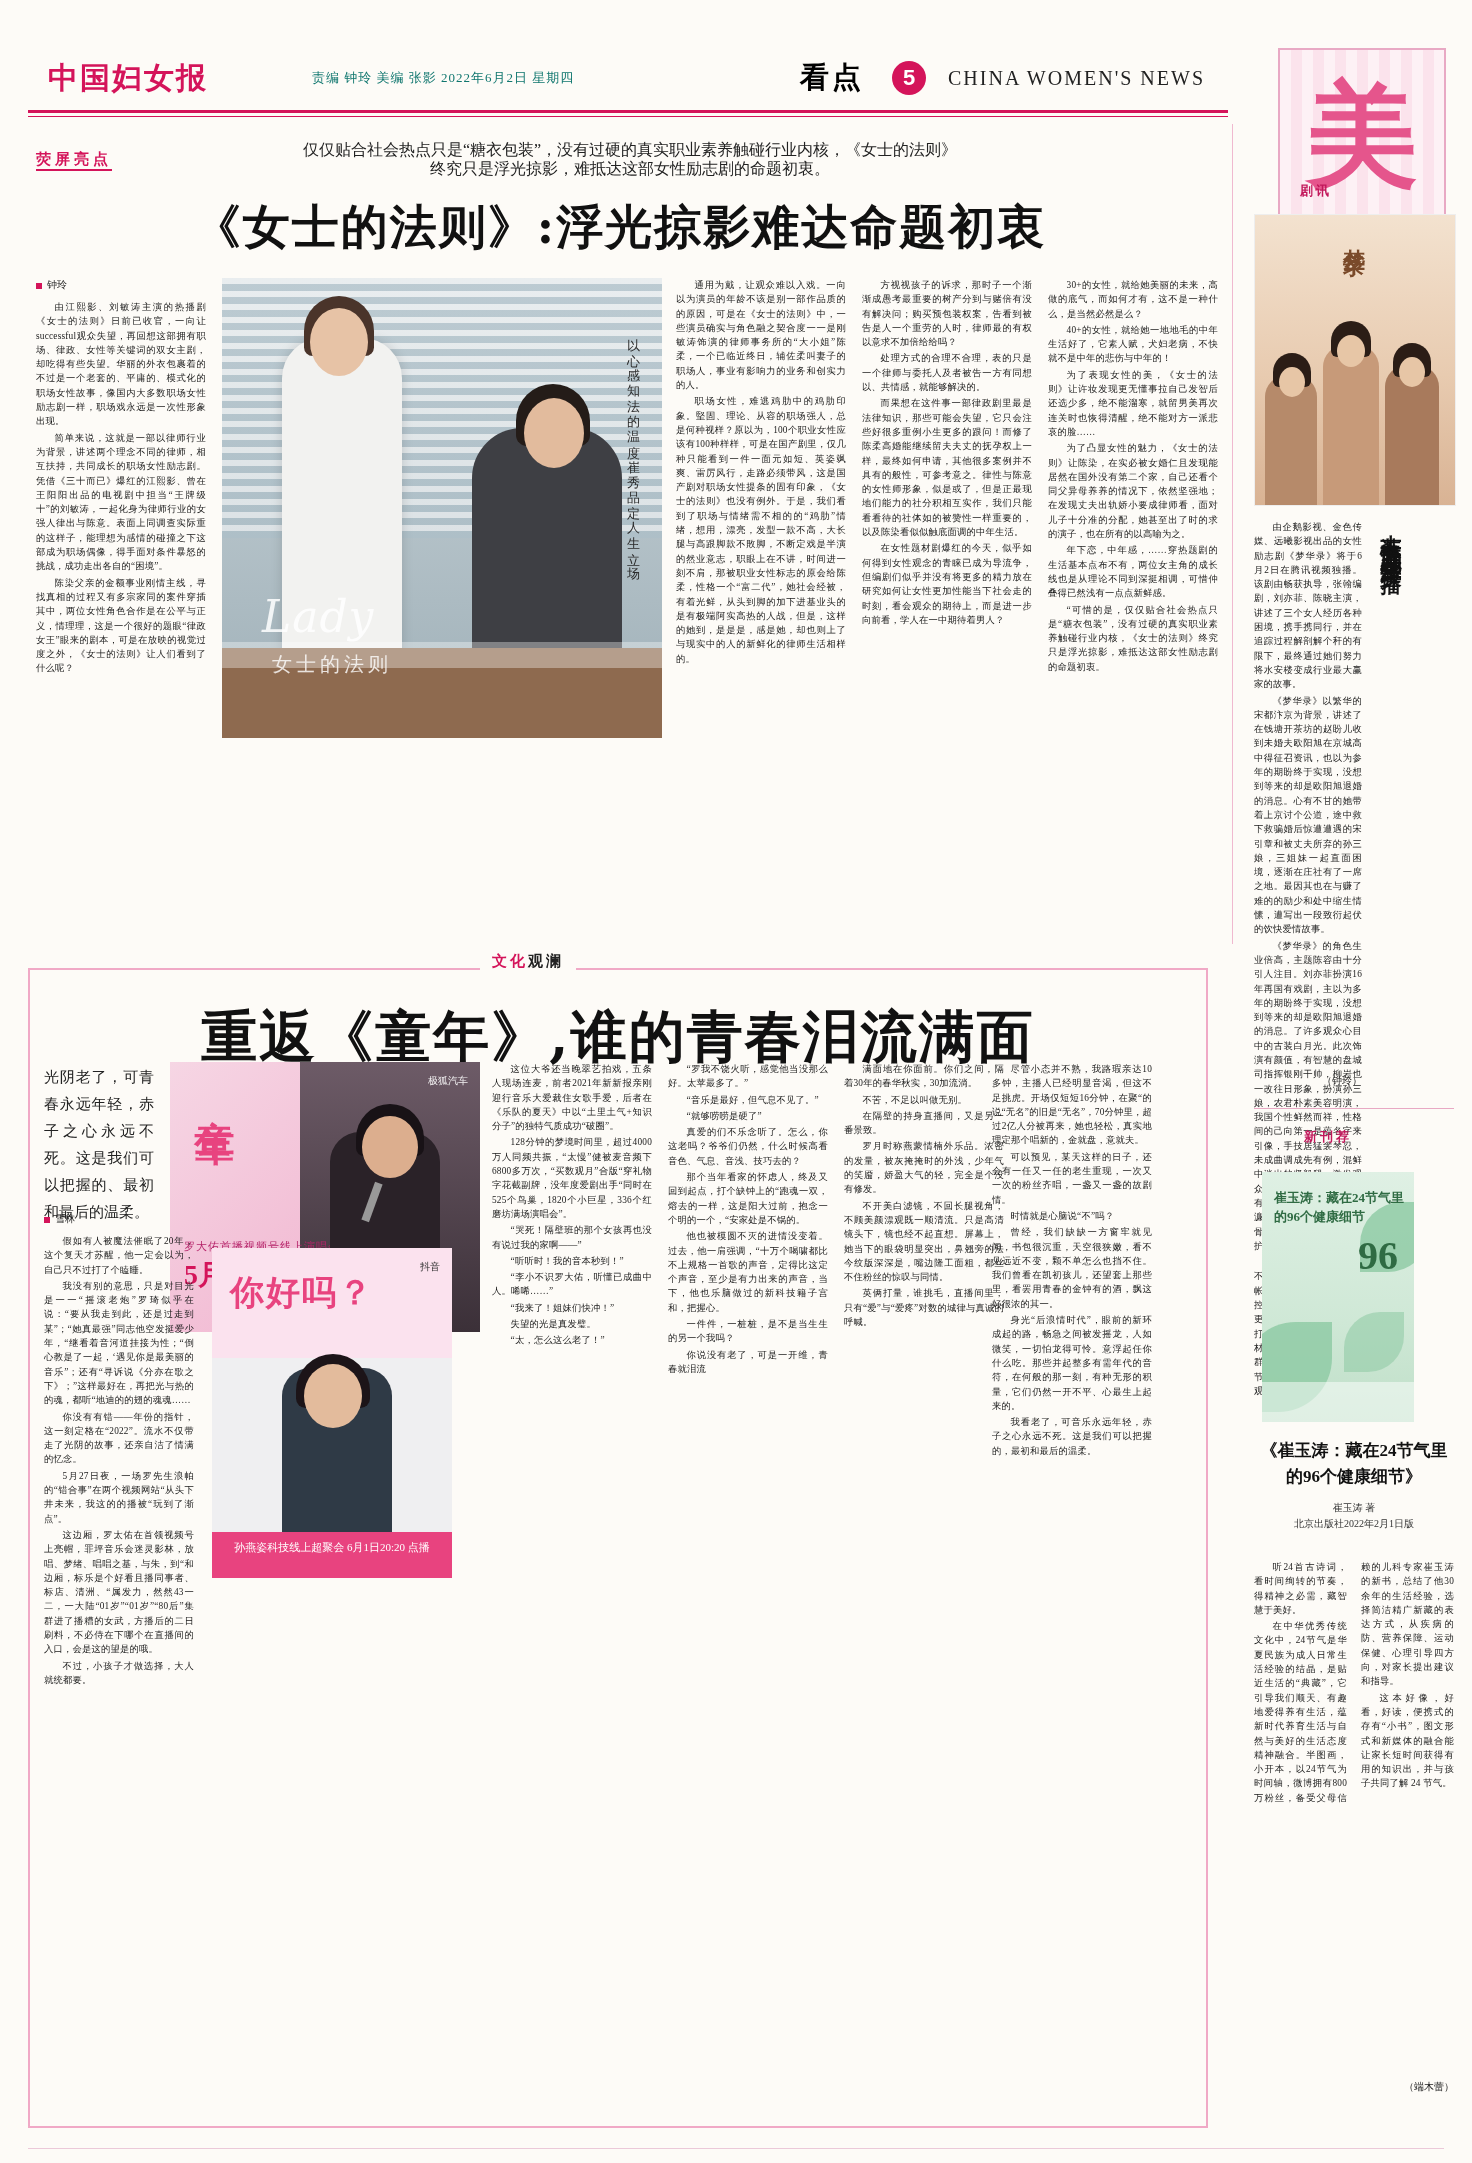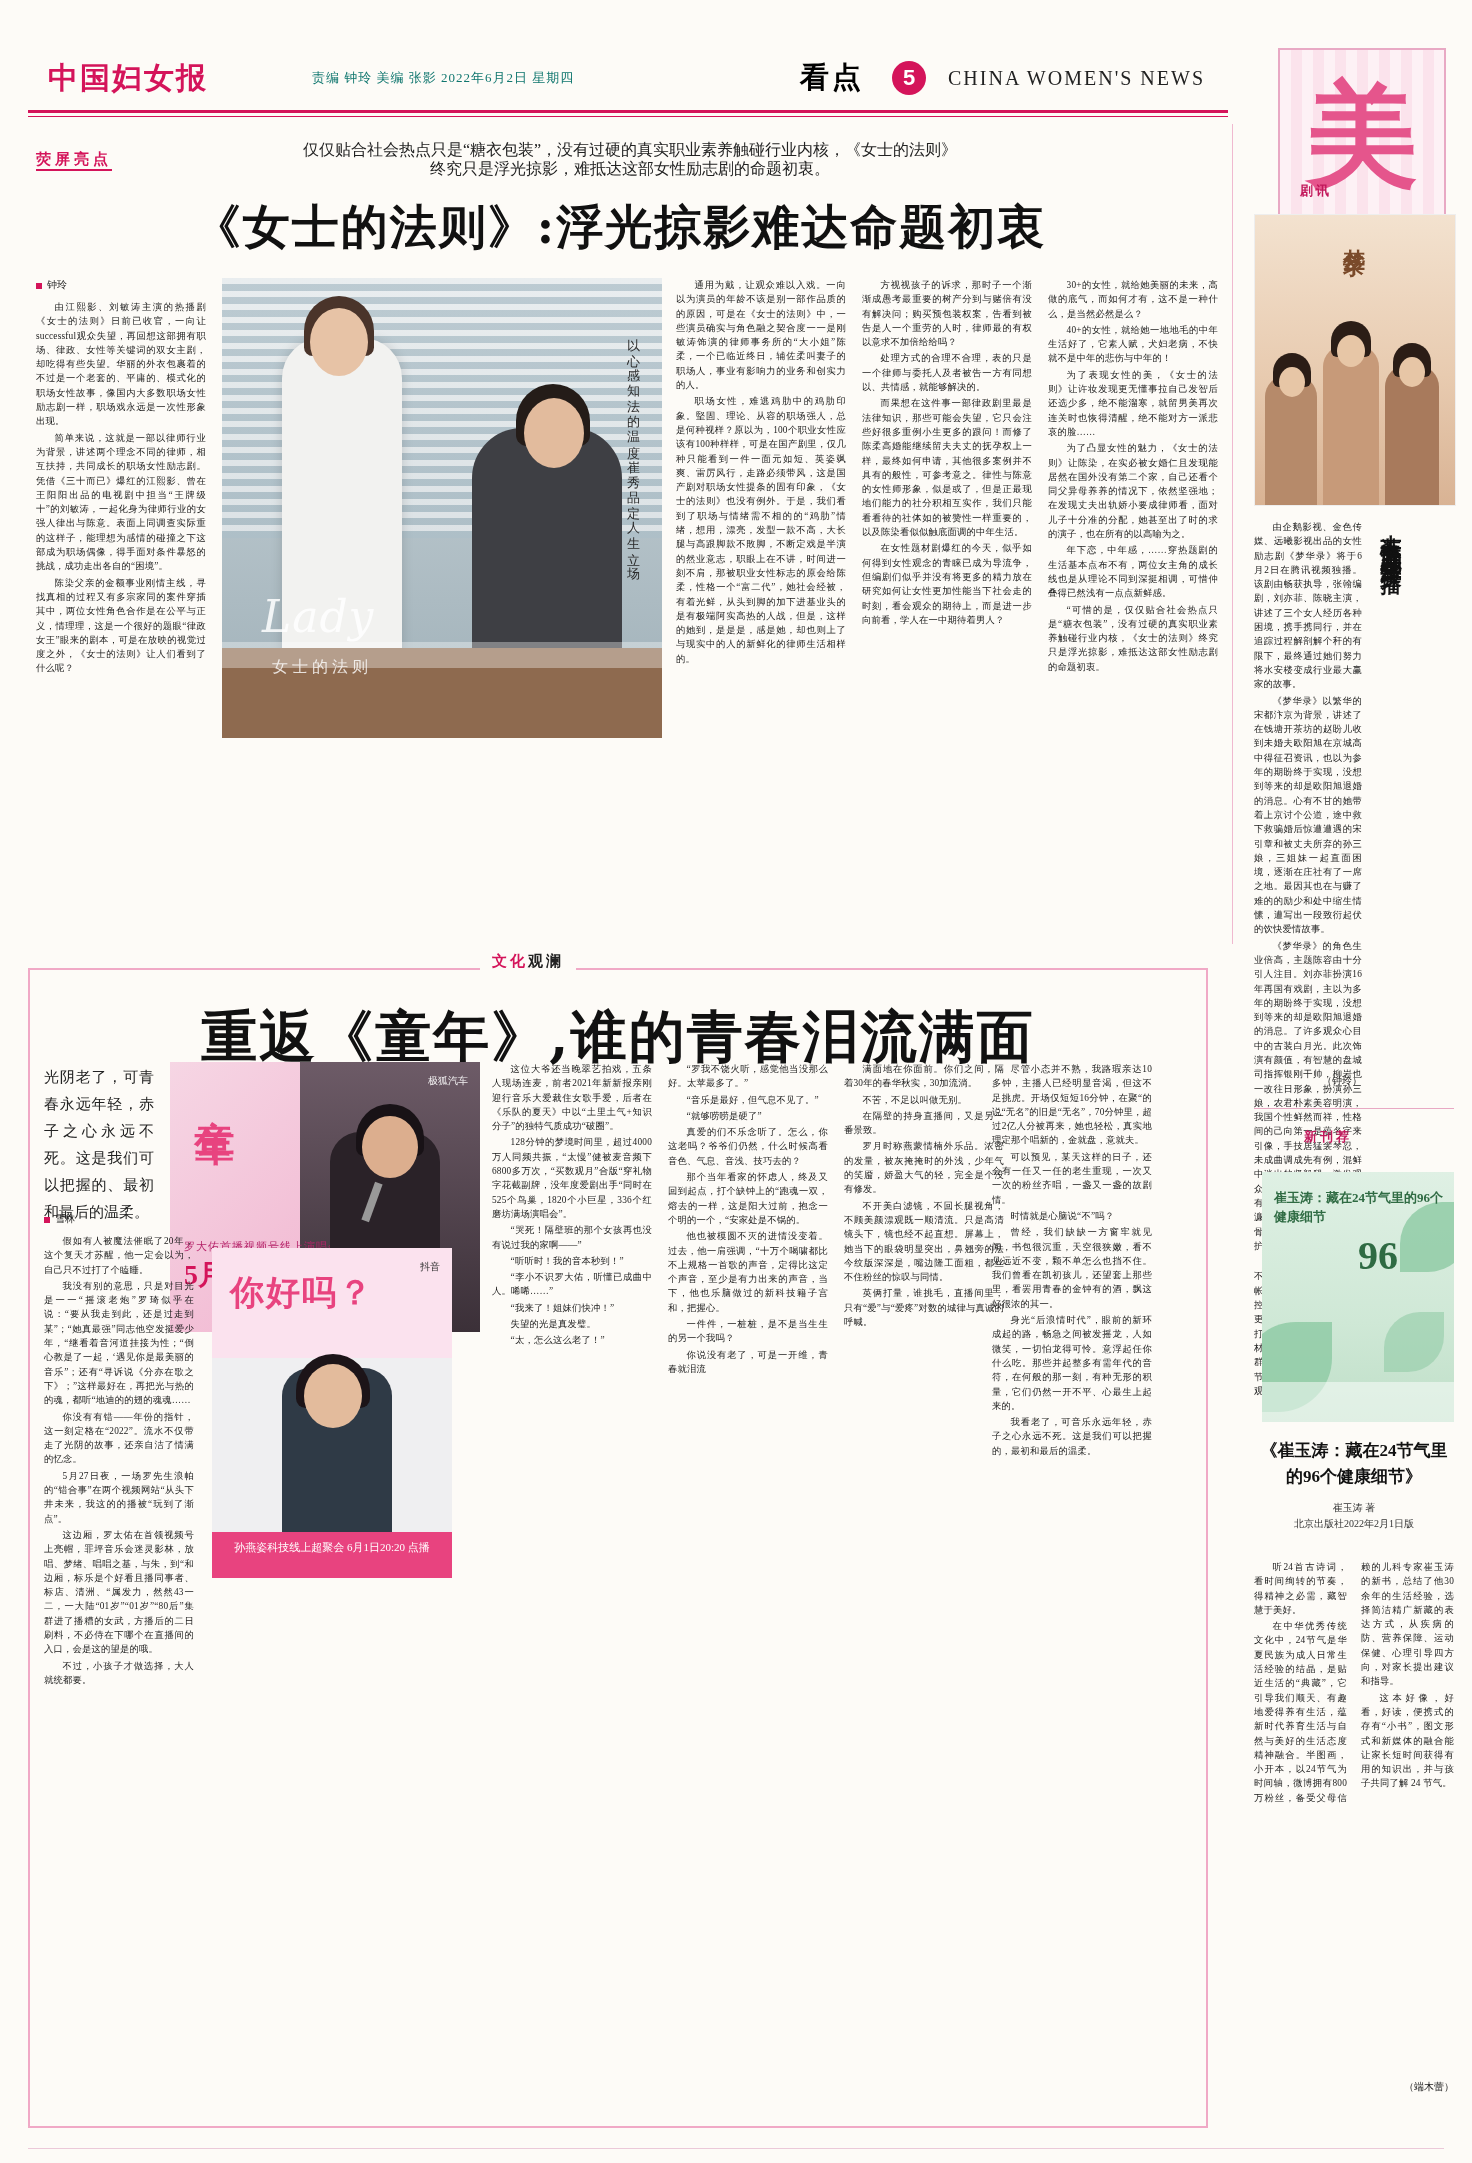--- a/index.html
+++ b/index.html
@@ -71,21 +71,21 @@
   .fig-a-hair{position:absolute;left:82px;top:18px;width:70px;height:60px;background:#4a342a;border-radius:40px 40px 10px 10px;}
   .fig-b{position:absolute;right:40px;top:150px;width:150px;height:280px;background:#3e3f44;border-radius:50px 50px 6px 6px;}
   .fig-b-head{position:absolute;right:78px;top:120px;width:60px;height:70px;background:#e2bb9d;border-radius:50%;}
   .fig-b-hair{position:absolute;right:72px;top:106px;width:74px;height:62px;background:#241c18;border-radius:40px 40px 12px 12px;}
   .desk{position:absolute;left:0;bottom:0;right:0;height:90px;background:#8e6a4f;}
   .deskglass{position:absolute;left:0;bottom:70px;right:0;height:26px;background:rgba(255,255,255,.35);}
   .ph-vtext{position:absolute;right:14px;top:50px;writing-mode:vertical-rl;font-size:13px;
       color:#2b2b2b;letter-spacing:6px;line-height:30px;}
   .ph-logo{position:absolute;left:40px;bottom:96px;font-size:44px;color:rgba(255,255,255,.85);
       font-style:italic;font-family:"DejaVu Serif",serif;letter-spacing:1px;}
-  .ph-logo2{position:absolute;left:50px;bottom:60px;font-size:16px;color:rgba(255,255,255,.8);
+  .ph-logo2{position:absolute;left:50px;bottom:60px;font-size:20px;color:rgba(255,255,255,.8);
       letter-spacing:4px;}
 
   
   .a2-frame{position:absolute;left:28px;top:968px;width:1180px;height:1160px;
       border:2px solid #f0a9c6;box-sizing:border-box;}
   .a2-tagwrap{position:absolute;left:480px;top:952px;background:#fdfbf7;padding:0 12px;}
   .a2-tag{font-size:15px;font-weight:bold;letter-spacing:3px;color:#222;}
   .a2-tag .pink{color:#d4145a;}
   .a2-title{position:absolute;left:48px;top:1000px;width:1140px;text-align:center;
       font-size:56px;font-weight:bold;letter-spacing:2px;color:#111;font-family:"DejaVu Serif",serif;}
@@ -134,21 +134,21 @@
   .d-f{position:absolute;bottom:0;background:#b68a6a;border-radius:22px 22px 0 0;}
   .d-h{position:absolute;background:#e7c6a6;border-radius:50%;}
   .d-hair{position:absolute;background:#2b1d16;border-radius:26px 26px 8px 8px;}
 
   .r1-text{position:absolute;left:1254px;top:520px;width:108px;}
   .r-vtitle{position:absolute;left:1376px;top:518px;writing-mode:vertical-rl;font-size:21px;
       font-weight:bold;letter-spacing:3px;color:#111;line-height:30px;height:380px;font-family:"DejaVu Serif",serif;}
   .r1-sign{position:absolute;left:1254px;top:1074px;width:108px;text-align:right;font-size:10px;color:#222;}
   .r-div{position:absolute;left:1254px;width:200px;height:1px;background:#e8a9c4;}
 
-  .book-img{position:absolute;left:1262px;top:1172px;width:192px;height:250px;overflow:hidden;}
+  .book-img{position:absolute;left:1262px;top:1172px;width:152px;height:250px;overflow:hidden;}
   .bk{position:relative;width:100%;height:100%;background:linear-gradient(180deg,#dff0e4,#cfe8d6 60%,#bfdfc8);}
   .bk-t{position:absolute;left:12px;top:16px;font-size:13px;color:#2f6b43;line-height:19px;font-weight:bold;}
   .bk-n{position:absolute;left:96px;top:60px;font-size:40px;font-weight:bold;color:#2f6b43;}
   .bk-leaf{position:absolute;border-radius:60% 0 60% 0;background:#8cc9a2;opacity:.8;}
   .bk-b{position:absolute;left:0;bottom:0;right:0;height:40px;background:rgba(255,255,255,.5);}
   .book-title{position:absolute;left:1254px;top:1438px;width:200px;text-align:center;
       font-size:17px;font-weight:bold;line-height:26px;color:#111;}
   .book-meta{position:absolute;left:1254px;top:1500px;width:200px;text-align:center;
       font-size:10px;line-height:16px;color:#333;}
   .r2-text{position:absolute;left:1254px;top:1560px;width:200px;}

